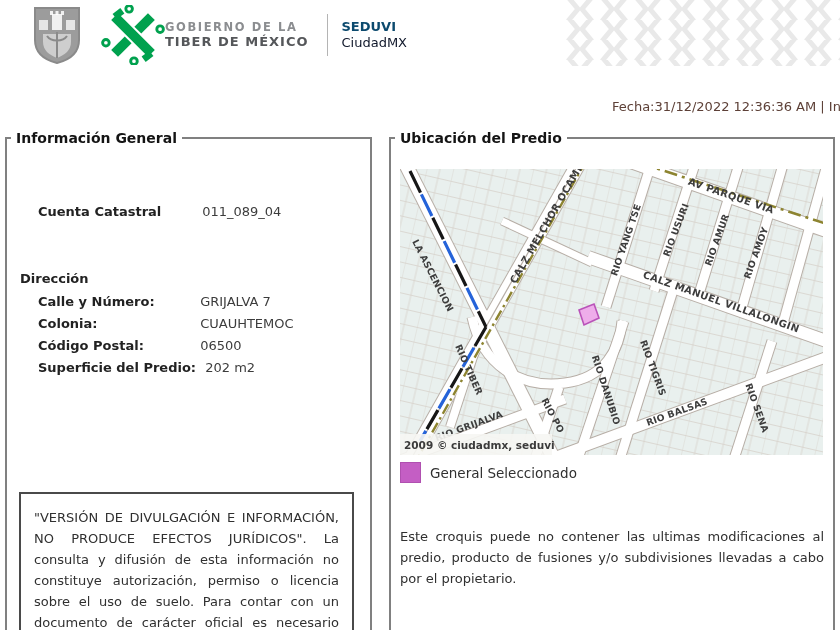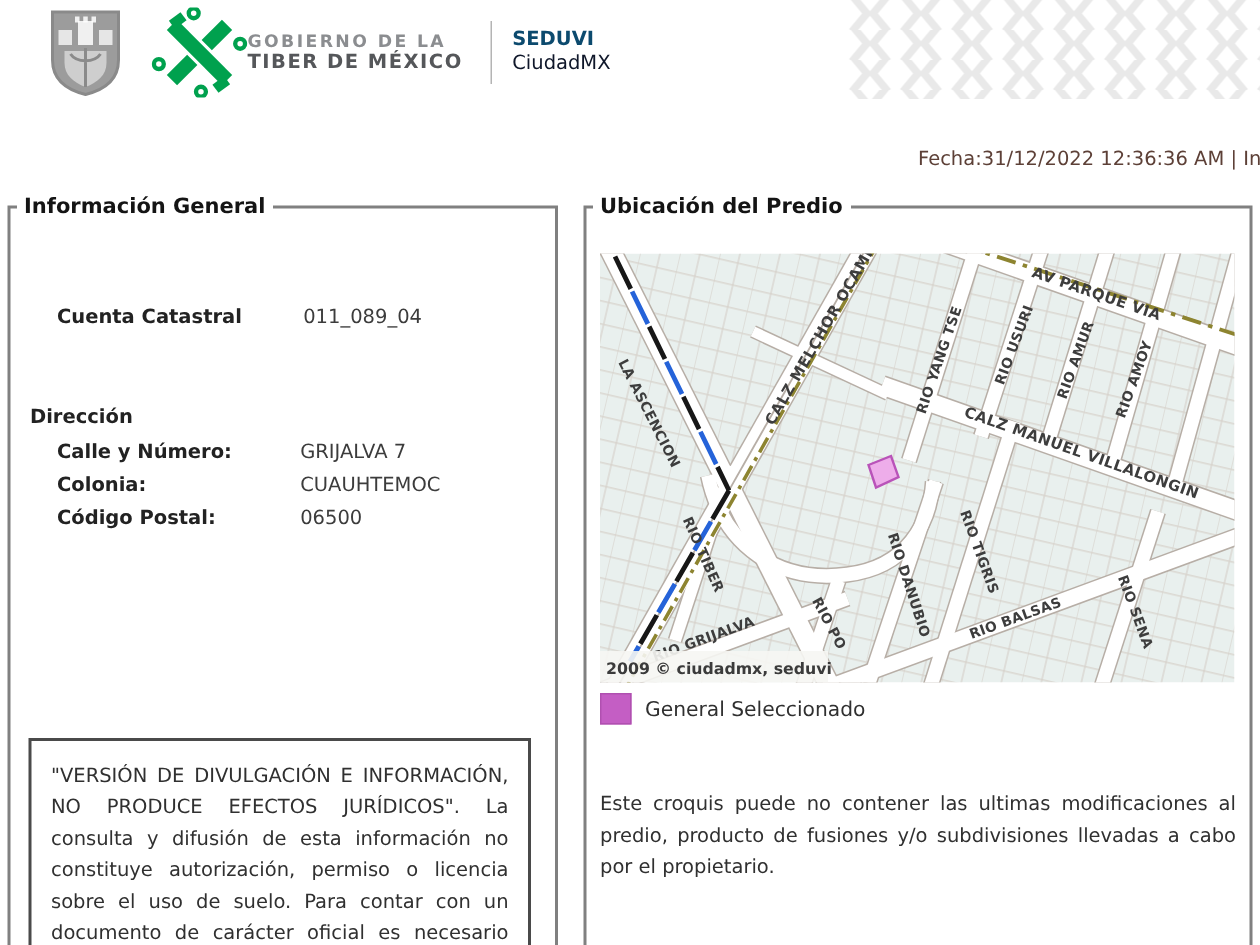--- a/index.html
+++ b/index.html
@@ -125,20 +125,24 @@
     <span class="val">GRIJALVA 7</span>
   </div>
   <div class="row" style="top:170px;">
     <span class="lbl tight">Colonia:</span>
     <span class="val">CUAUHTEMOC</span>
   </div>
   <div class="row" style="top:192px;">
     <span class="lbl tight">Código Postal:</span>
     <span class="val">06500</span>
   </div>
+  <div class="row" style="top:214px;">
+    <span class="lbl tight" style="width:auto;margin-right:5px;">Superficie del Predio:</span>
+    <span class="val">202 m2</span>
+  </div>
 
   <div class="disclaimer-box">"VERSIÓN DE DIVULGACIÓN E INFORMACIÓN, NO PRODUCE EFECTOS JURÍDICOS". La consulta y difusión de esta información no constituye autorización, permiso o licencia sobre el uso de suelo. Para contar con un documento de carácter oficial es necesario solicitar a la autoridad competente, la expedición del Certificado correspondiente.</div>
 </fieldset>
 
 <fieldset id="fs-ubicacion">
   <legend>Ubicación del Predio</legend>
 
   <svg class="map-wrap" viewBox="0 0 423 286">
     <defs>
       <pattern id="lots" width="26" height="15" patternUnits="userSpaceOnUse" patternTransform="rotate(13)">

